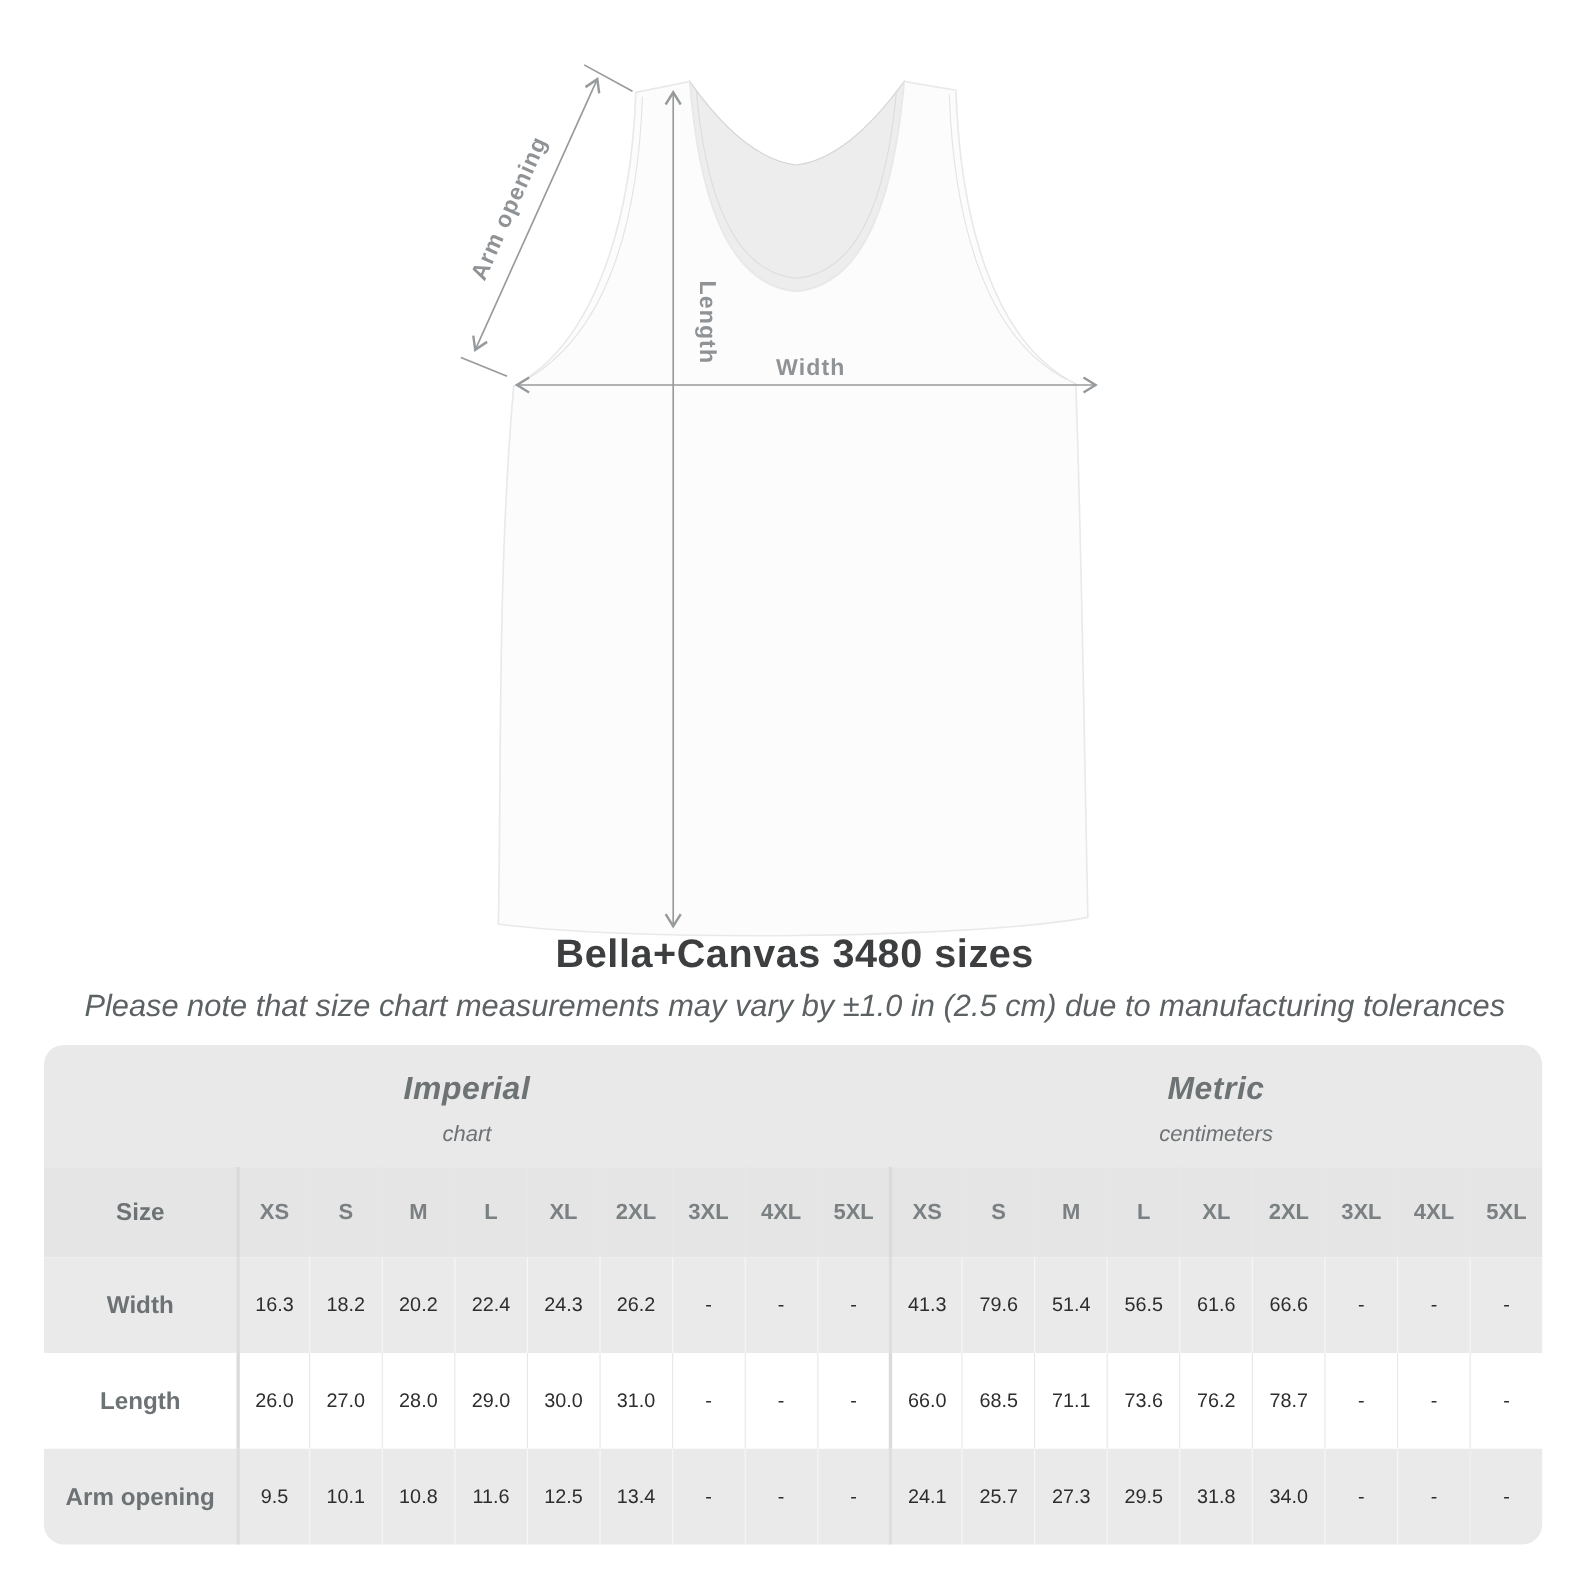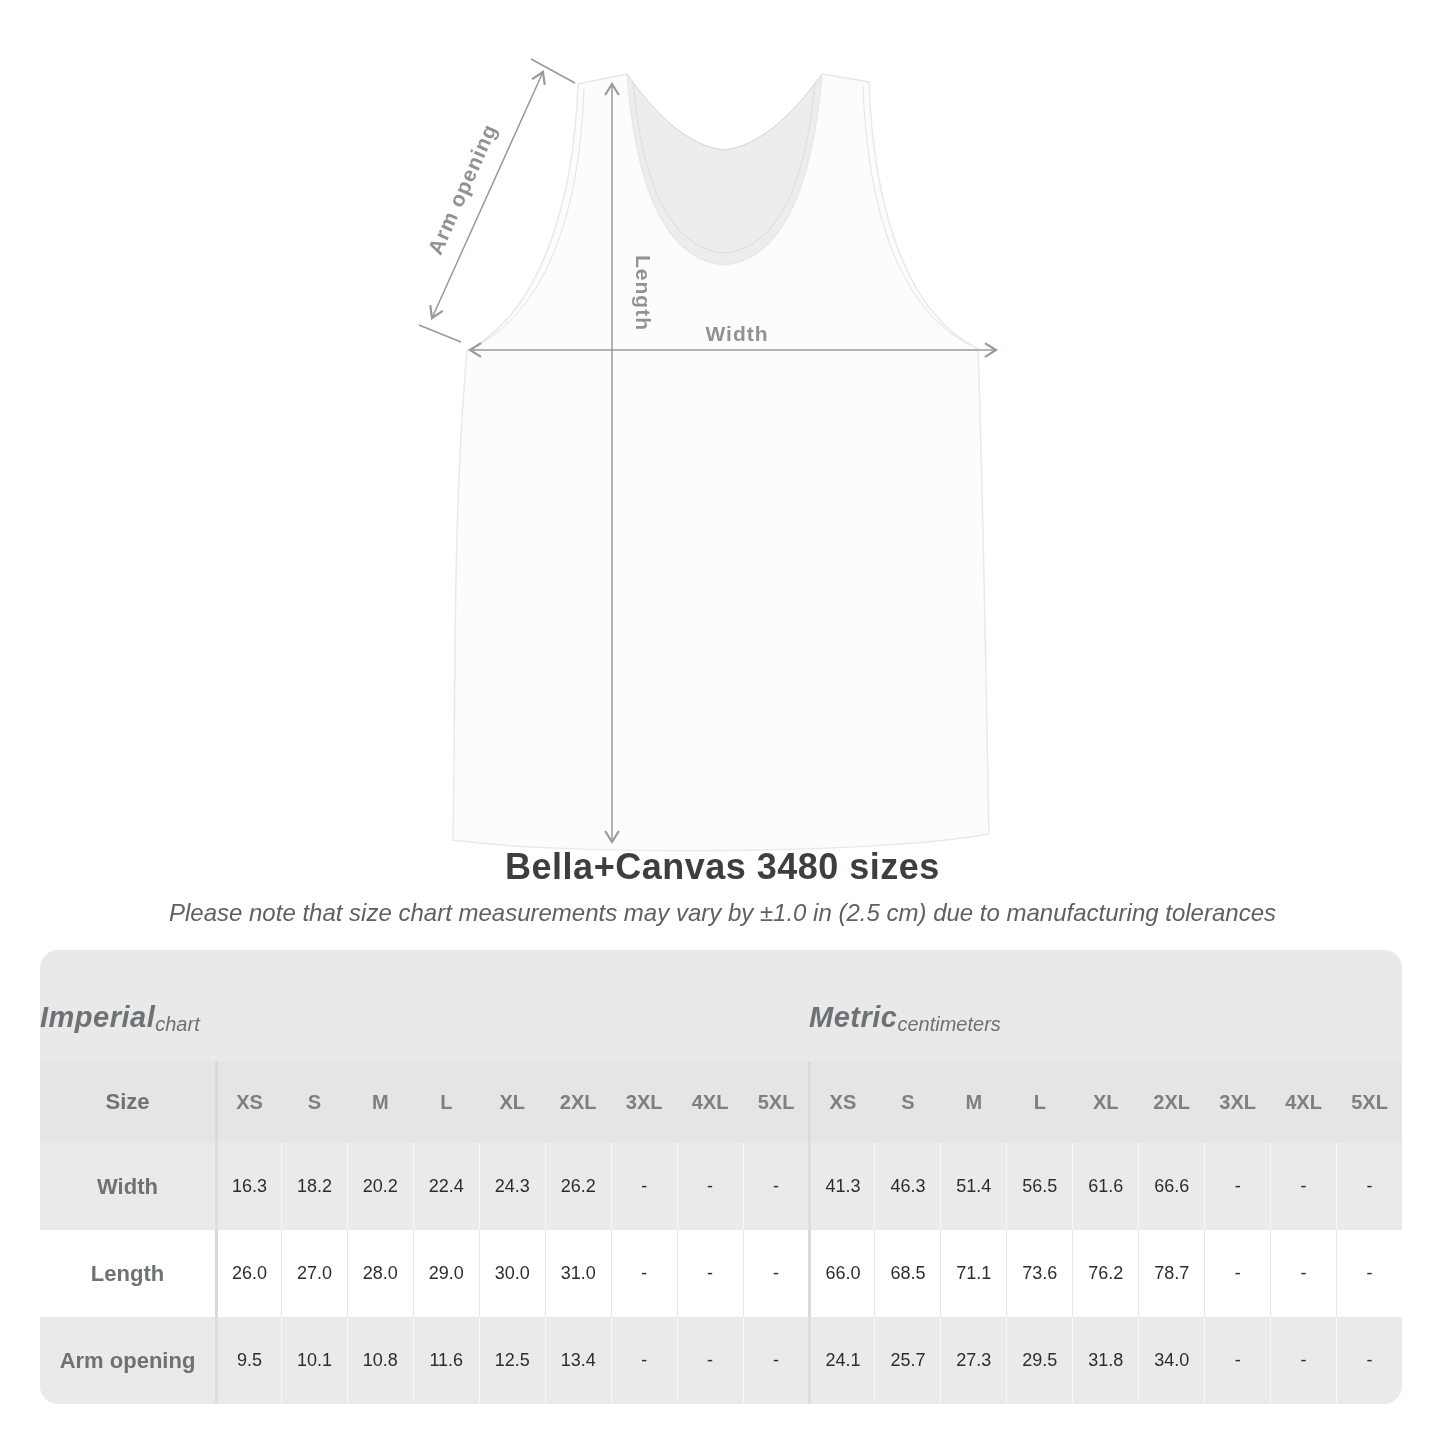--- a/index.html
+++ b/index.html
@@ -6,27 +6,27 @@
   .page{position:relative;width:1445px;height:1445px;background:#ffffff;overflow:hidden;
         font-family:"Liberation Sans", sans-serif;}
 
   
   .illustration{position:absolute;left:390px;top:40px;width:660px;height:830px;}
 
   
   .chart-title{position:absolute;left:0;top:846px;width:1445px;text-align:center;
                font-size:36px;font-weight:bold;color:#3c3e40;letter-spacing:0.5px;}
   .chart-subtitle{position:absolute;left:0;top:899px;width:1445px;text-align:center;
-                  font-size:24px;font-style:italic;color:#5c6164;}
+                  font-size:28px;font-style:italic;color:#5c6164;}
 
   
   .size-table{position:absolute;left:40px;top:950px;width:1362px;}
   .unit-band{display:grid;grid-template-columns:769px 593px;height:111px;
              background:#e9e9e9;border-radius:18px 18px 0 0;}
-  .unit-cell{display:flex;flex-direction:row;align-items:center;justify-content:flex-start;
+  .unit-cell{display:flex;flex-direction:column;align-items:center;justify-content:flex-start;
              padding-top:24px;}
   .sec-title{font-size:29px;font-weight:bold;font-style:italic;color:#6d7275;letter-spacing:0.5px;}
   .sec-sub{font-size:20px;font-style:italic;color:#6d7275;margin-top:13px;}
 
   .grid-row{display:grid;grid-template-columns:175px repeat(18,1fr);}
   .grid-row .cell{display:flex;align-items:center;justify-content:center;
                   box-sizing:border-box;overflow:hidden;}
   .sizes-row{height:82px;background:#e5e5e5;}
   .data-row{height:87px;}
   .data-row.white{background:#ffffff;}
@@ -131,21 +131,21 @@
       <div class="cell val v maj">16.3</div>
       <div class="cell val v">18.2</div>
       <div class="cell val v">20.2</div>
       <div class="cell val v">22.4</div>
       <div class="cell val v">24.3</div>
       <div class="cell val v">26.2</div>
       <div class="cell val v">-</div>
       <div class="cell val v">-</div>
       <div class="cell val v">-</div>
       <div class="cell val v maj">41.3</div>
-      <div class="cell val v">46.3</div>
+      <div class="cell val v">79.6</div>
       <div class="cell val v">51.4</div>
       <div class="cell val v">56.5</div>
       <div class="cell val v">61.6</div>
       <div class="cell val v">66.6</div>
       <div class="cell val v">-</div>
       <div class="cell val v">-</div>
       <div class="cell val v">-</div>
     </div>
 
     <div class="grid-row data-row white">

